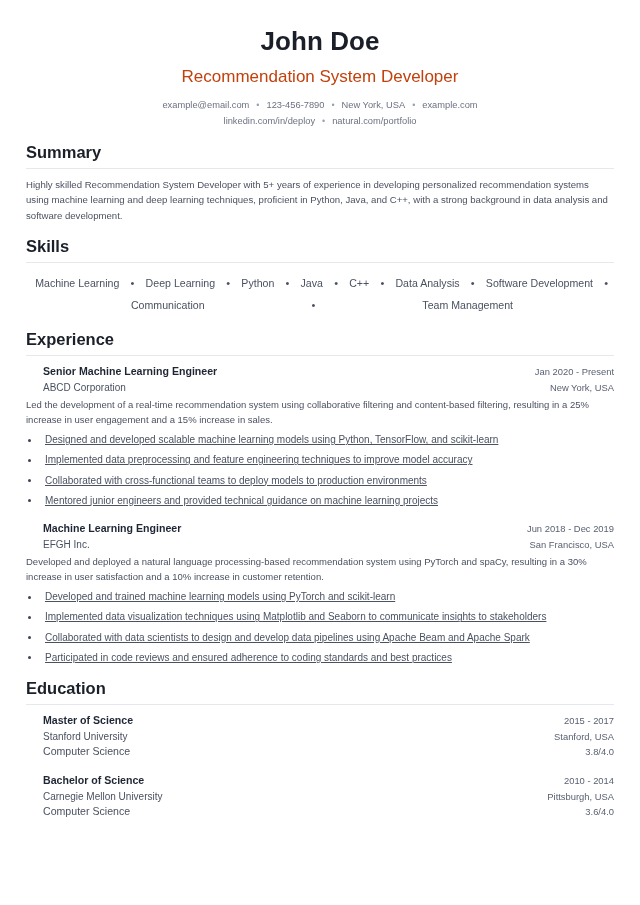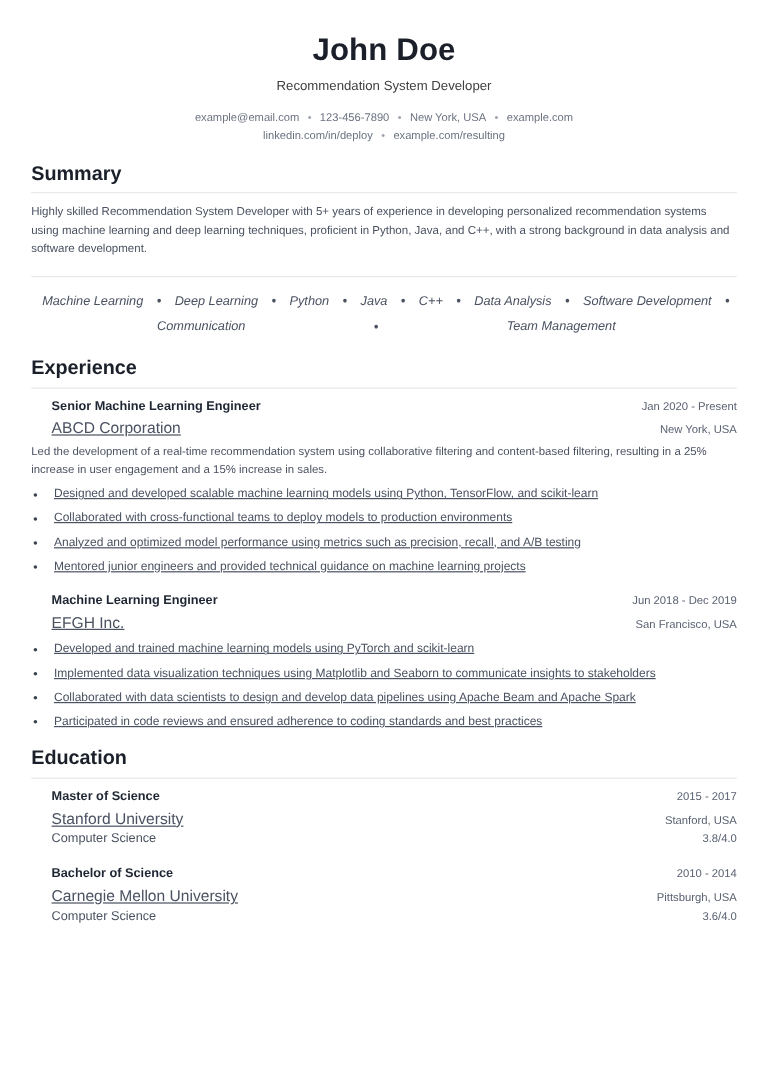--- a/index.html
+++ b/index.html
@@ -31,23 +31,23 @@
   }
   .name {
     font-size: 26px;
     font-weight: bold;
     color: #1a1f29;
     letter-spacing: 0.1px;
     line-height: 1.2;
     margin: 0 0 9px 0;
   }
   .headline {
-    font-size: 11px;
+    font-size: 17px;
     font-weight: normal;
-    color: #404040;
+    color: #c2410c;
     line-height: 1.25;
     margin: 0 0 11px 0;
   }
   .contact-line {
     font-size: 9.3px;
     color: #6b7280;
     line-height: 1.65;
     display: flex;
     flex-wrap: wrap;
     justify-content: center;
@@ -86,26 +86,25 @@
     color: #4a5160;
     margin: 0;
     text-align: left;
   }
 
   
   .skills {
     display: flex;
     flex-wrap: wrap;
     align-items: center;
-    justify-content: flex-end;
+    justify-content: space-between;
     font-size: 10.6px;
     color: #4a5160;
     line-height: 1.45;
     padding: 2px 0 0 4px;
-    font-style: italic;
   }
   .skill {
     text-align: center;
     padding: 3px 0;
     flex: 1 1 auto;
   }
   .skill-sep {
     color: #4a5160;
     font-size: 11px;
     padding: 0 6px;
@@ -128,23 +127,22 @@
     font-weight: bold;
     color: #1f2633;
   }
   .entry-date {
     font-size: 9.4px;
     color: #5a6172;
     white-space: nowrap;
     text-align: right;
   }
   .entry-org {
-    font-size: 13px;
-    color: #4a5160;
-    text-decoration: underline;
+    font-size: 10px;
+    color: #4a5160;
   }
   .entry-loc {
     font-size: 9.4px;
     color: #5a6172;
     white-space: nowrap;
     text-align: right;
   }
   .entry-desc {
     font-size: 9.5px;
     line-height: 1.6;
@@ -203,31 +201,32 @@
         <span class="contact-sep">•</span>
         <span class="contact-item">123-456-7890</span>
         <span class="contact-sep">•</span>
         <span class="contact-item">New York, USA</span>
         <span class="contact-sep">•</span>
         <span class="contact-item">example.com</span>
       </div>
     <div class="contact-line" id="contact-line-2">
         <span class="contact-item">linkedin.com/in/deploy</span>
         <span class="contact-sep">•</span>
-        <span class="contact-item">example.com/resulting</span>
+        <span class="contact-item">natural.com/portfolio</span>
       </div>
   </div>
 
   <div class="section">
     <h2 class="section-title">Summary</h2>
     <div class="rule"></div>
     <p class="summary-text">Highly skilled Recommendation System Developer with 5+ years of experience in developing personalized recommendation systems using machine learning and deep learning techniques, proficient in Python, Java, and C++, with a strong background in data analysis and software development.</p>
   </div>
 
   <div class="section">
+    <h2 class="section-title">Skills</h2>
     <div class="rule"></div>
     <div class="skills" id="skills-list">
         <span class="skill">Machine Learning</span>
         <span class="skill-sep">•</span>
         <span class="skill">Deep Learning</span>
         <span class="skill-sep">•</span>
         <span class="skill">Python</span>
         <span class="skill-sep">•</span>
         <span class="skill">Java</span>
         <span class="skill-sep">•</span>
@@ -252,34 +251,35 @@
             <span class="entry-title">Senior Machine Learning Engineer</span>
             <span class="entry-date">Jan 2020 - Present</span>
           </div>
           <div class="entry-row">
             <span class="entry-org">ABCD Corporation</span>
             <span class="entry-loc">New York, USA</span>
           </div>
           <p class="entry-desc">Led the development of a real-time recommendation system using collaborative filtering and content-based filtering, resulting in a 25% increase in user engagement and a 15% increase in sales.</p>
           <ul class="bullets">
             <li>Designed and developed scalable machine learning models using Python, TensorFlow, and scikit-learn</li>
+            <li>Implemented data preprocessing and feature engineering techniques to improve model accuracy</li>
             <li>Collaborated with cross-functional teams to deploy models to production environments</li>
-            <li>Analyzed and optimized model performance using metrics such as precision, recall, and A/B testing</li>
             <li>Mentored junior engineers and provided technical guidance on machine learning projects</li>
           </ul>
         </div>
         <div class="entry">
           <div class="entry-row">
             <span class="entry-title">Machine Learning Engineer</span>
             <span class="entry-date">Jun 2018 - Dec 2019</span>
           </div>
           <div class="entry-row">
             <span class="entry-org">EFGH Inc.</span>
             <span class="entry-loc">San Francisco, USA</span>
           </div>
+          <p class="entry-desc">Developed and deployed a natural language processing-based recommendation system using PyTorch and spaCy, resulting in a 30% increase in user satisfaction and a 10% increase in customer retention.</p>
           <ul class="bullets">
             <li>Developed and trained machine learning models using PyTorch and scikit-learn</li>
             <li>Implemented data visualization techniques using Matplotlib and Seaborn to communicate insights to stakeholders</li>
             <li>Collaborated with data scientists to design and develop data pipelines using Apache Beam and Apache Spark</li>
             <li>Participated in code reviews and ensured adherence to coding standards and best practices</li>
           </ul>
         </div>
       </div>
   </div>
 

